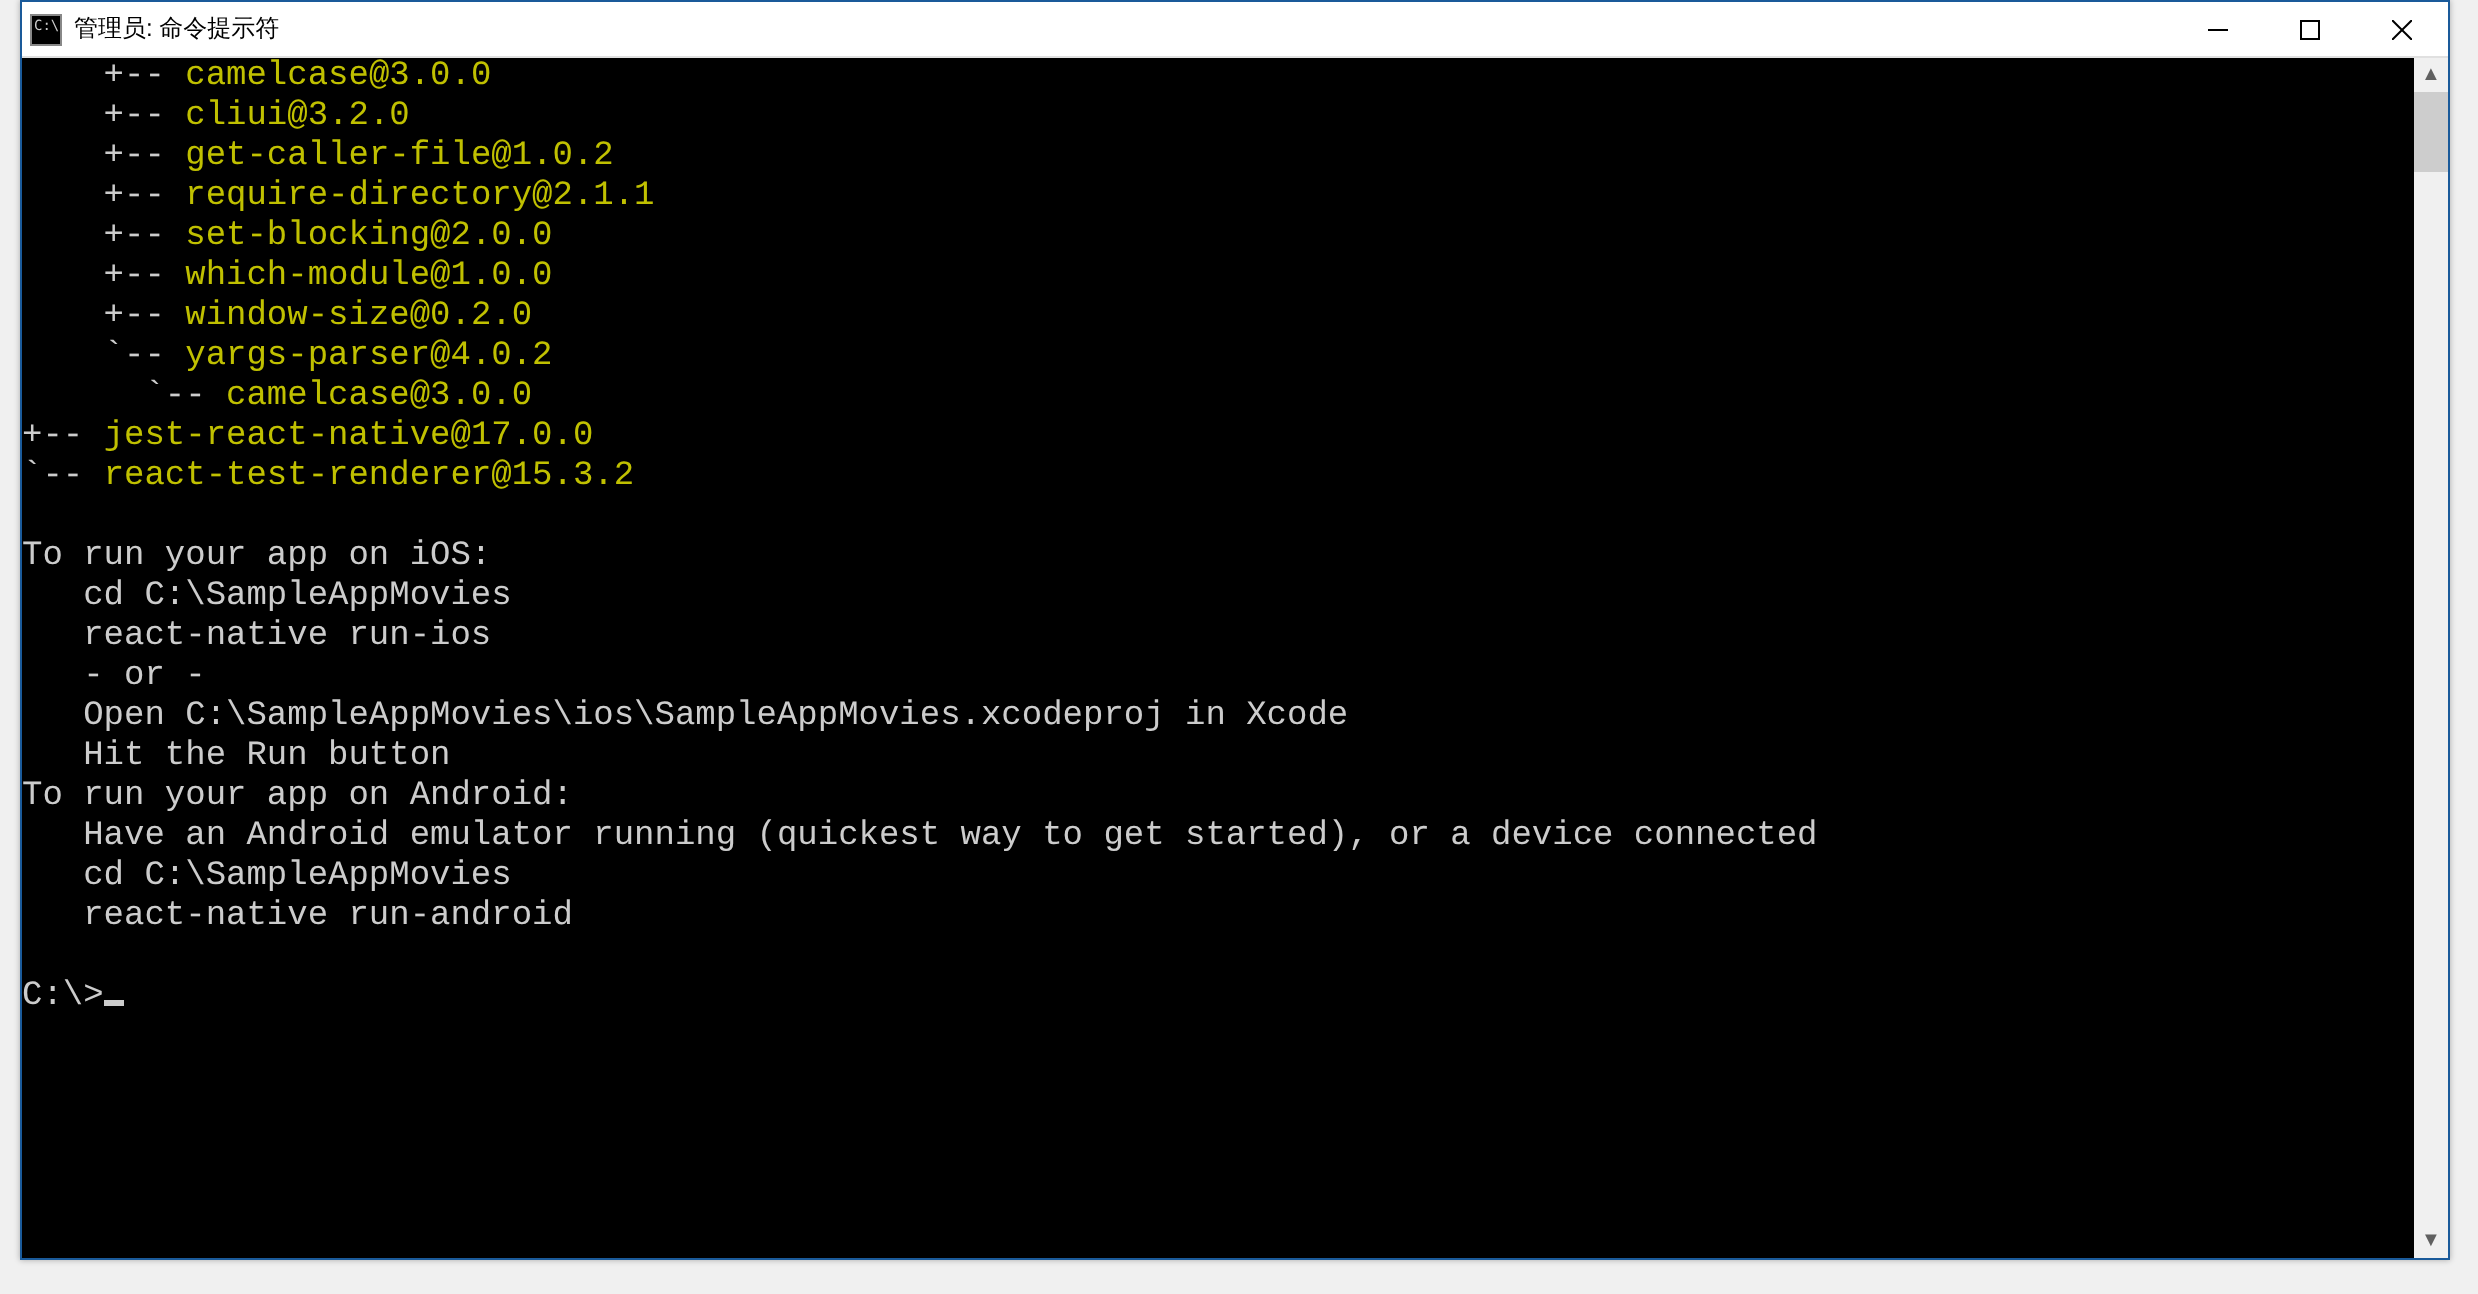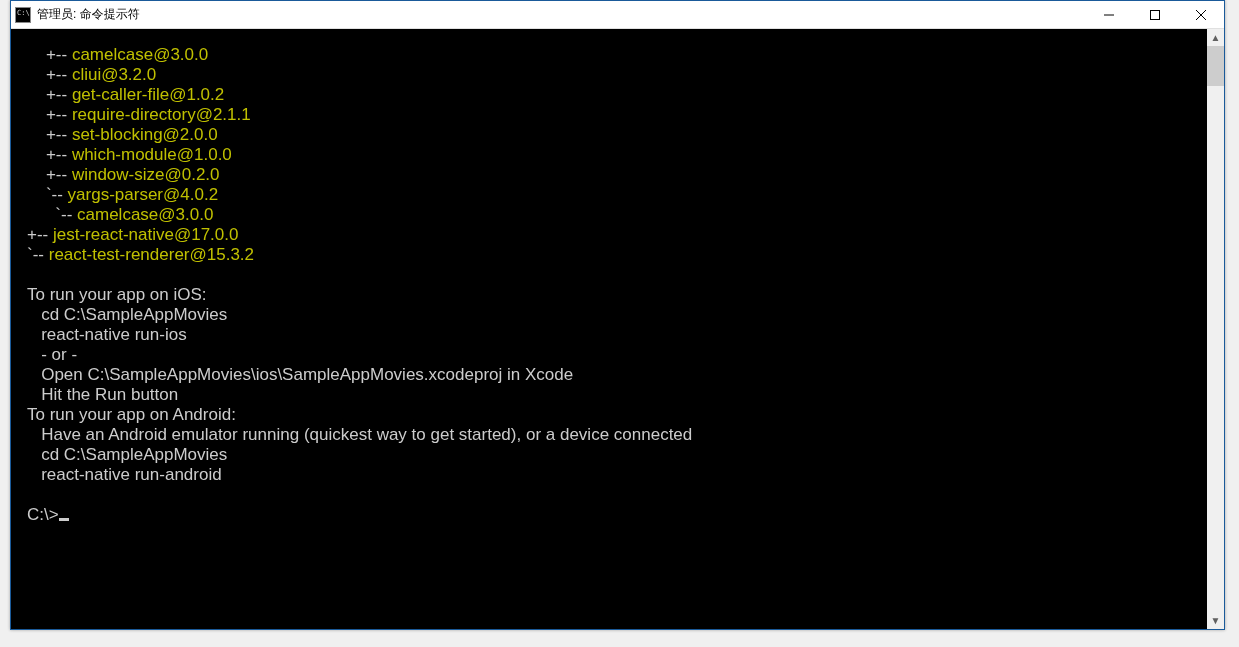--- a/index.html
+++ b/index.html
@@ -73,24 +73,24 @@
 
     .terminal-wrap {
       flex: 1;
       display: flex;
       background: #000;
     }
     .terminal {
       flex: 1;
       background: #000000;
       color: #cccccc;
-      font-family: Liberation Sans, sans-serif;
+      font-family: Liberation Mono, monospace;
       font-size: 17px;
       line-height: 20px;
-      padding: 16px;
+      padding: 0;
       white-space: pre;
       overflow: hidden;
     }
     .yellow { color: #c0c000; }
     .prompt-line { display: inline; }
     .cursor {
       display: inline-block;
       width: 10px;
       height: 3px;
       background: #cccccc;

